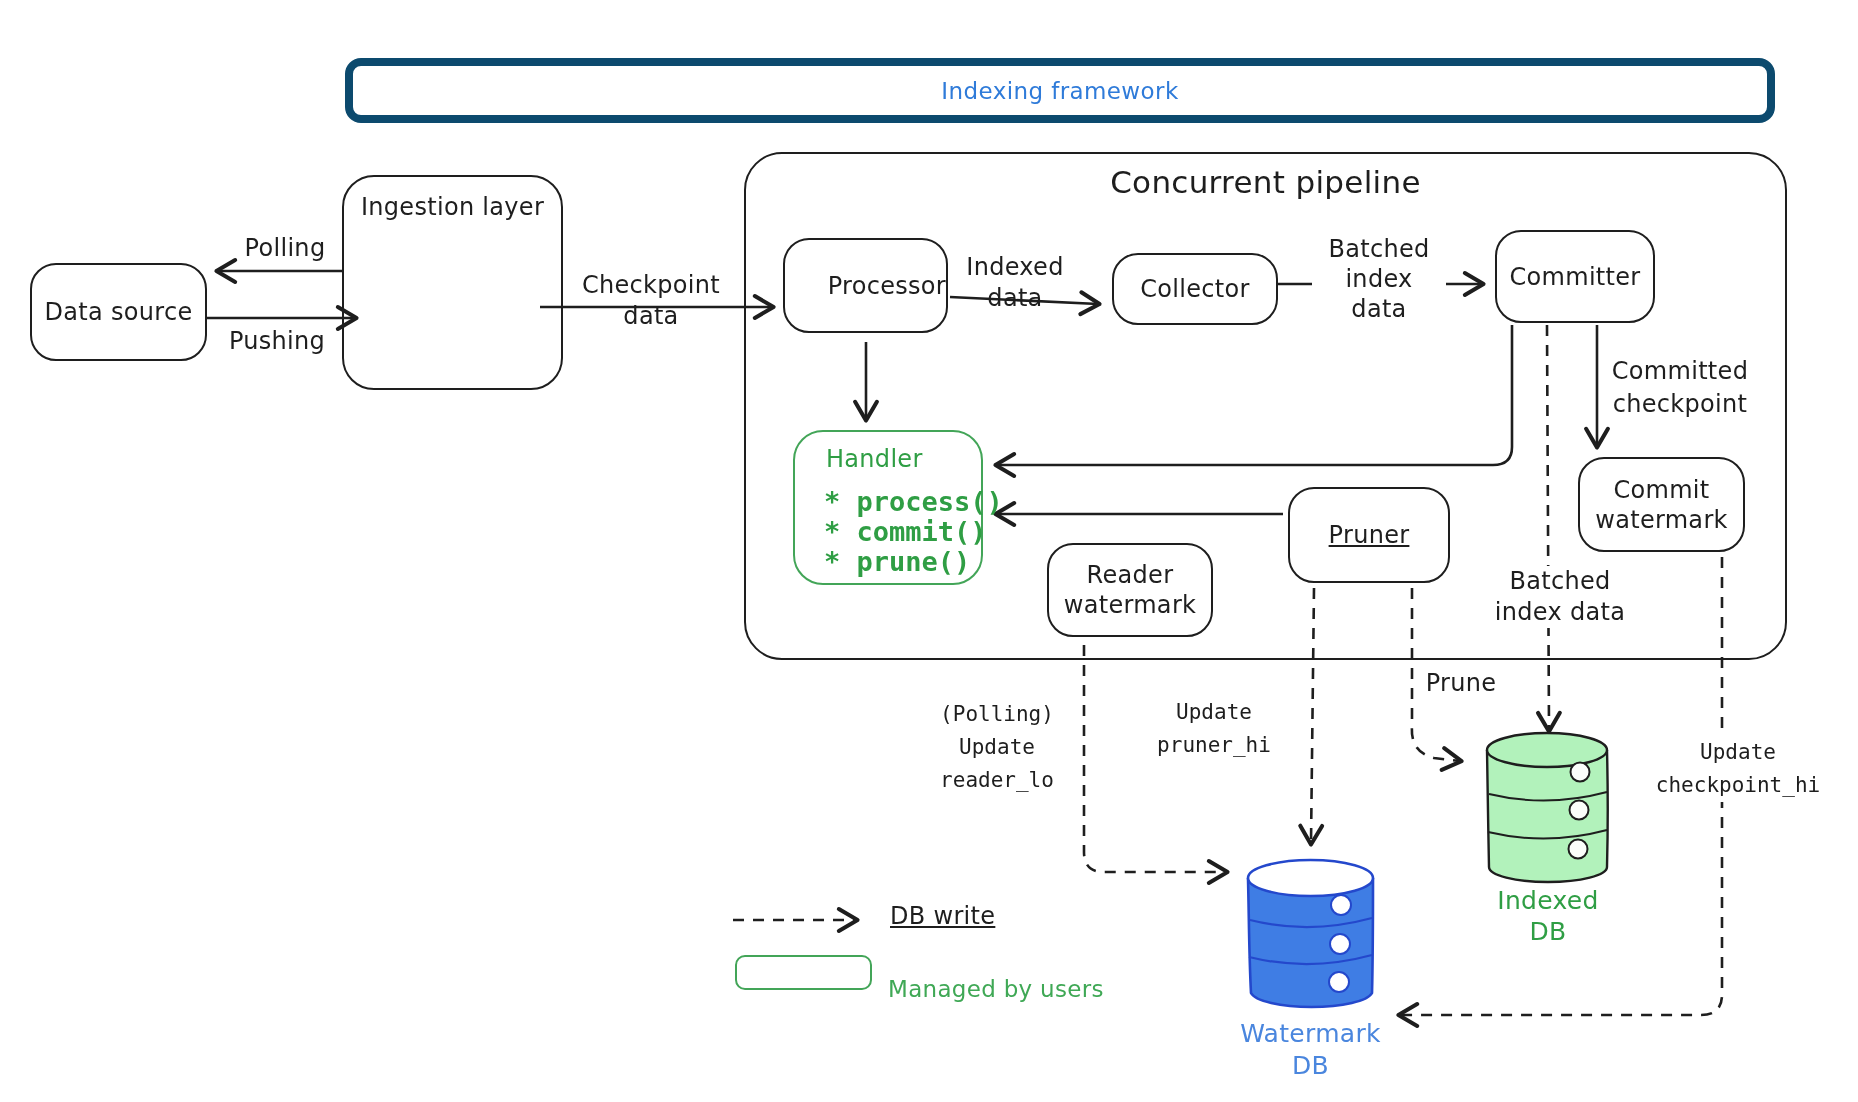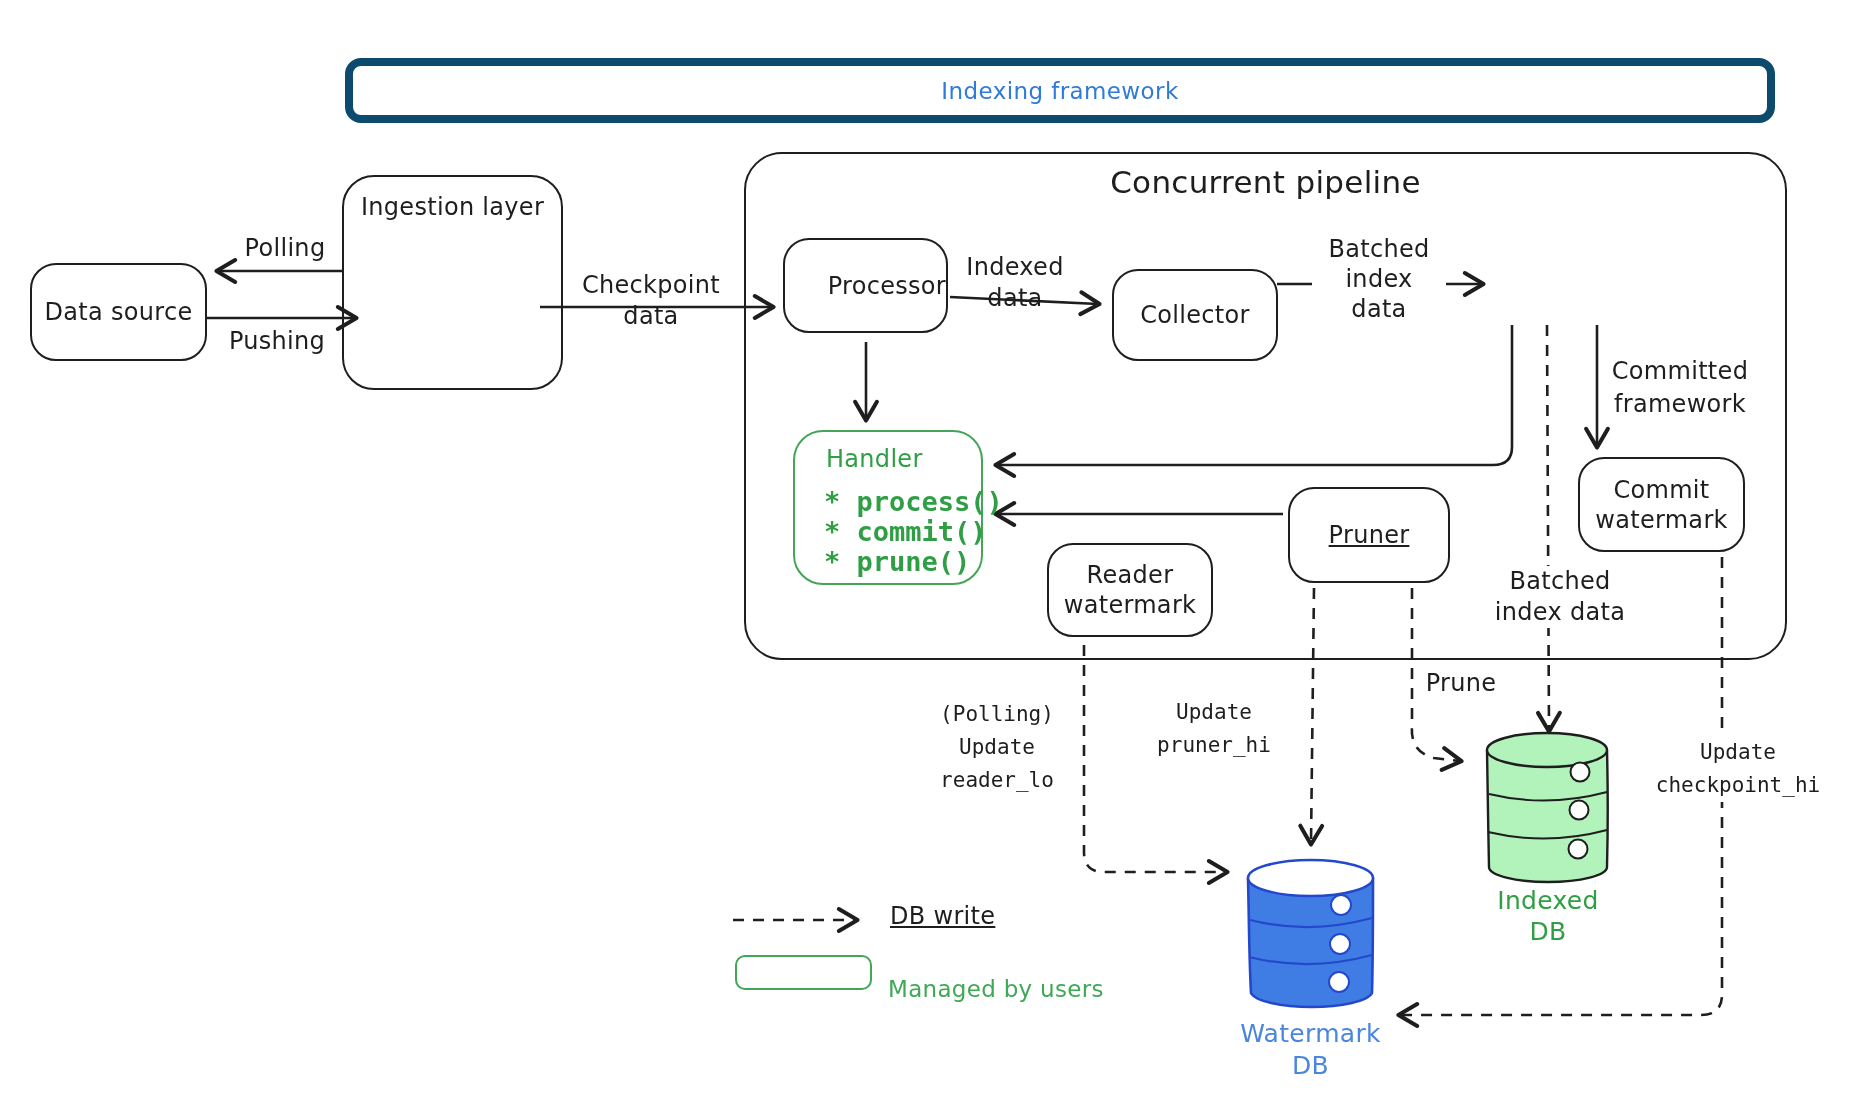--- a/index.html
+++ b/index.html
@@ -94,24 +94,27 @@
   </div>
 
 
   <div class="box" style="left:744px; top:152px; width:1043px; height:508px; border-radius:38px;"></div>
   <div class="lbl" style="left:744px; top:167px; width:1043px; font-size:31px; font-weight:500;">Concurrent pipeline</div>
 
   <div class="box" style="left:783px; top:238px; width:165px; height:95px;justify-content:flex-end;">
     <span>Processor</span>
   </div>
 
-  <div class="box" style="left:1112px; top:253px; width:166px; height:92px;margin-top:16px;">
+  <div class="box" style="left:1112px; top:253px; width:166px; height:72px;">
     <span>Collector</span>
   </div>
 
+  <div class="box" style="left:1495px; top:230px; width:160px; height:93px;">
+    <span>Committer</span>
+  </div>
 
   <div class="box greenbox" style="left:793px; top:430px; width:190px; height:155px; border-radius:30px;"></div>
   <div class="lbl green" style="left:826px; top:444px; text-align:left; font-size:24px;">Handler</div>
   <div class="lbl green mono" style="left:824px; top:487px; text-align:left; font-size:27px; line-height:30px;font-weight:bold;">* process()
 * commit()
 * prune()</div>
 
   <div class="box" style="left:1288px; top:487px; width:162px; height:96px;text-decoration:underline;">
     <span>Pruner</span>
   </div>
@@ -129,21 +132,21 @@
   <div class="lbl" style="left:230px; top:233px; width:110px;">Polling</div>
   <div class="lbl" style="left:222px; top:326px; width:110px;">Pushing</div>
   <div class="lbl" style="left:578px; top:270px; width:146px;">Checkpoint
 data</div>
   <div class="lbl" style="left:950px; top:252px; width:130px;">Indexed
 data</div>
   <div class="lbl whitebg" style="left:1312px; top:234px; width:128px; line-height:30px;">Batched
 index
 data</div>
   <div class="lbl" style="left:1605px; top:355px; width:150px; line-height:33px;">Committed
-framework</div>
+checkpoint</div>
   <div class="lbl whitebg" style="left:1478px; top:566px; width:158px;">Batched
 index data</div>
   <div class="lbl mono" style="left:922px; top:698px; width:150px;">(Polling)
 Update
 reader_lo</div>
   <div class="lbl mono" style="left:1128px; top:696px; width:172px;">Update
 pruner_hi</div>
   <div class="lbl" style="left:1415px; top:668px; width:92px; text-align:center;">Prune</div>
   <div class="lbl mono whitebg" style="left:1632px; top:736px; width:206px;">Update
 checkpoint_hi</div>

